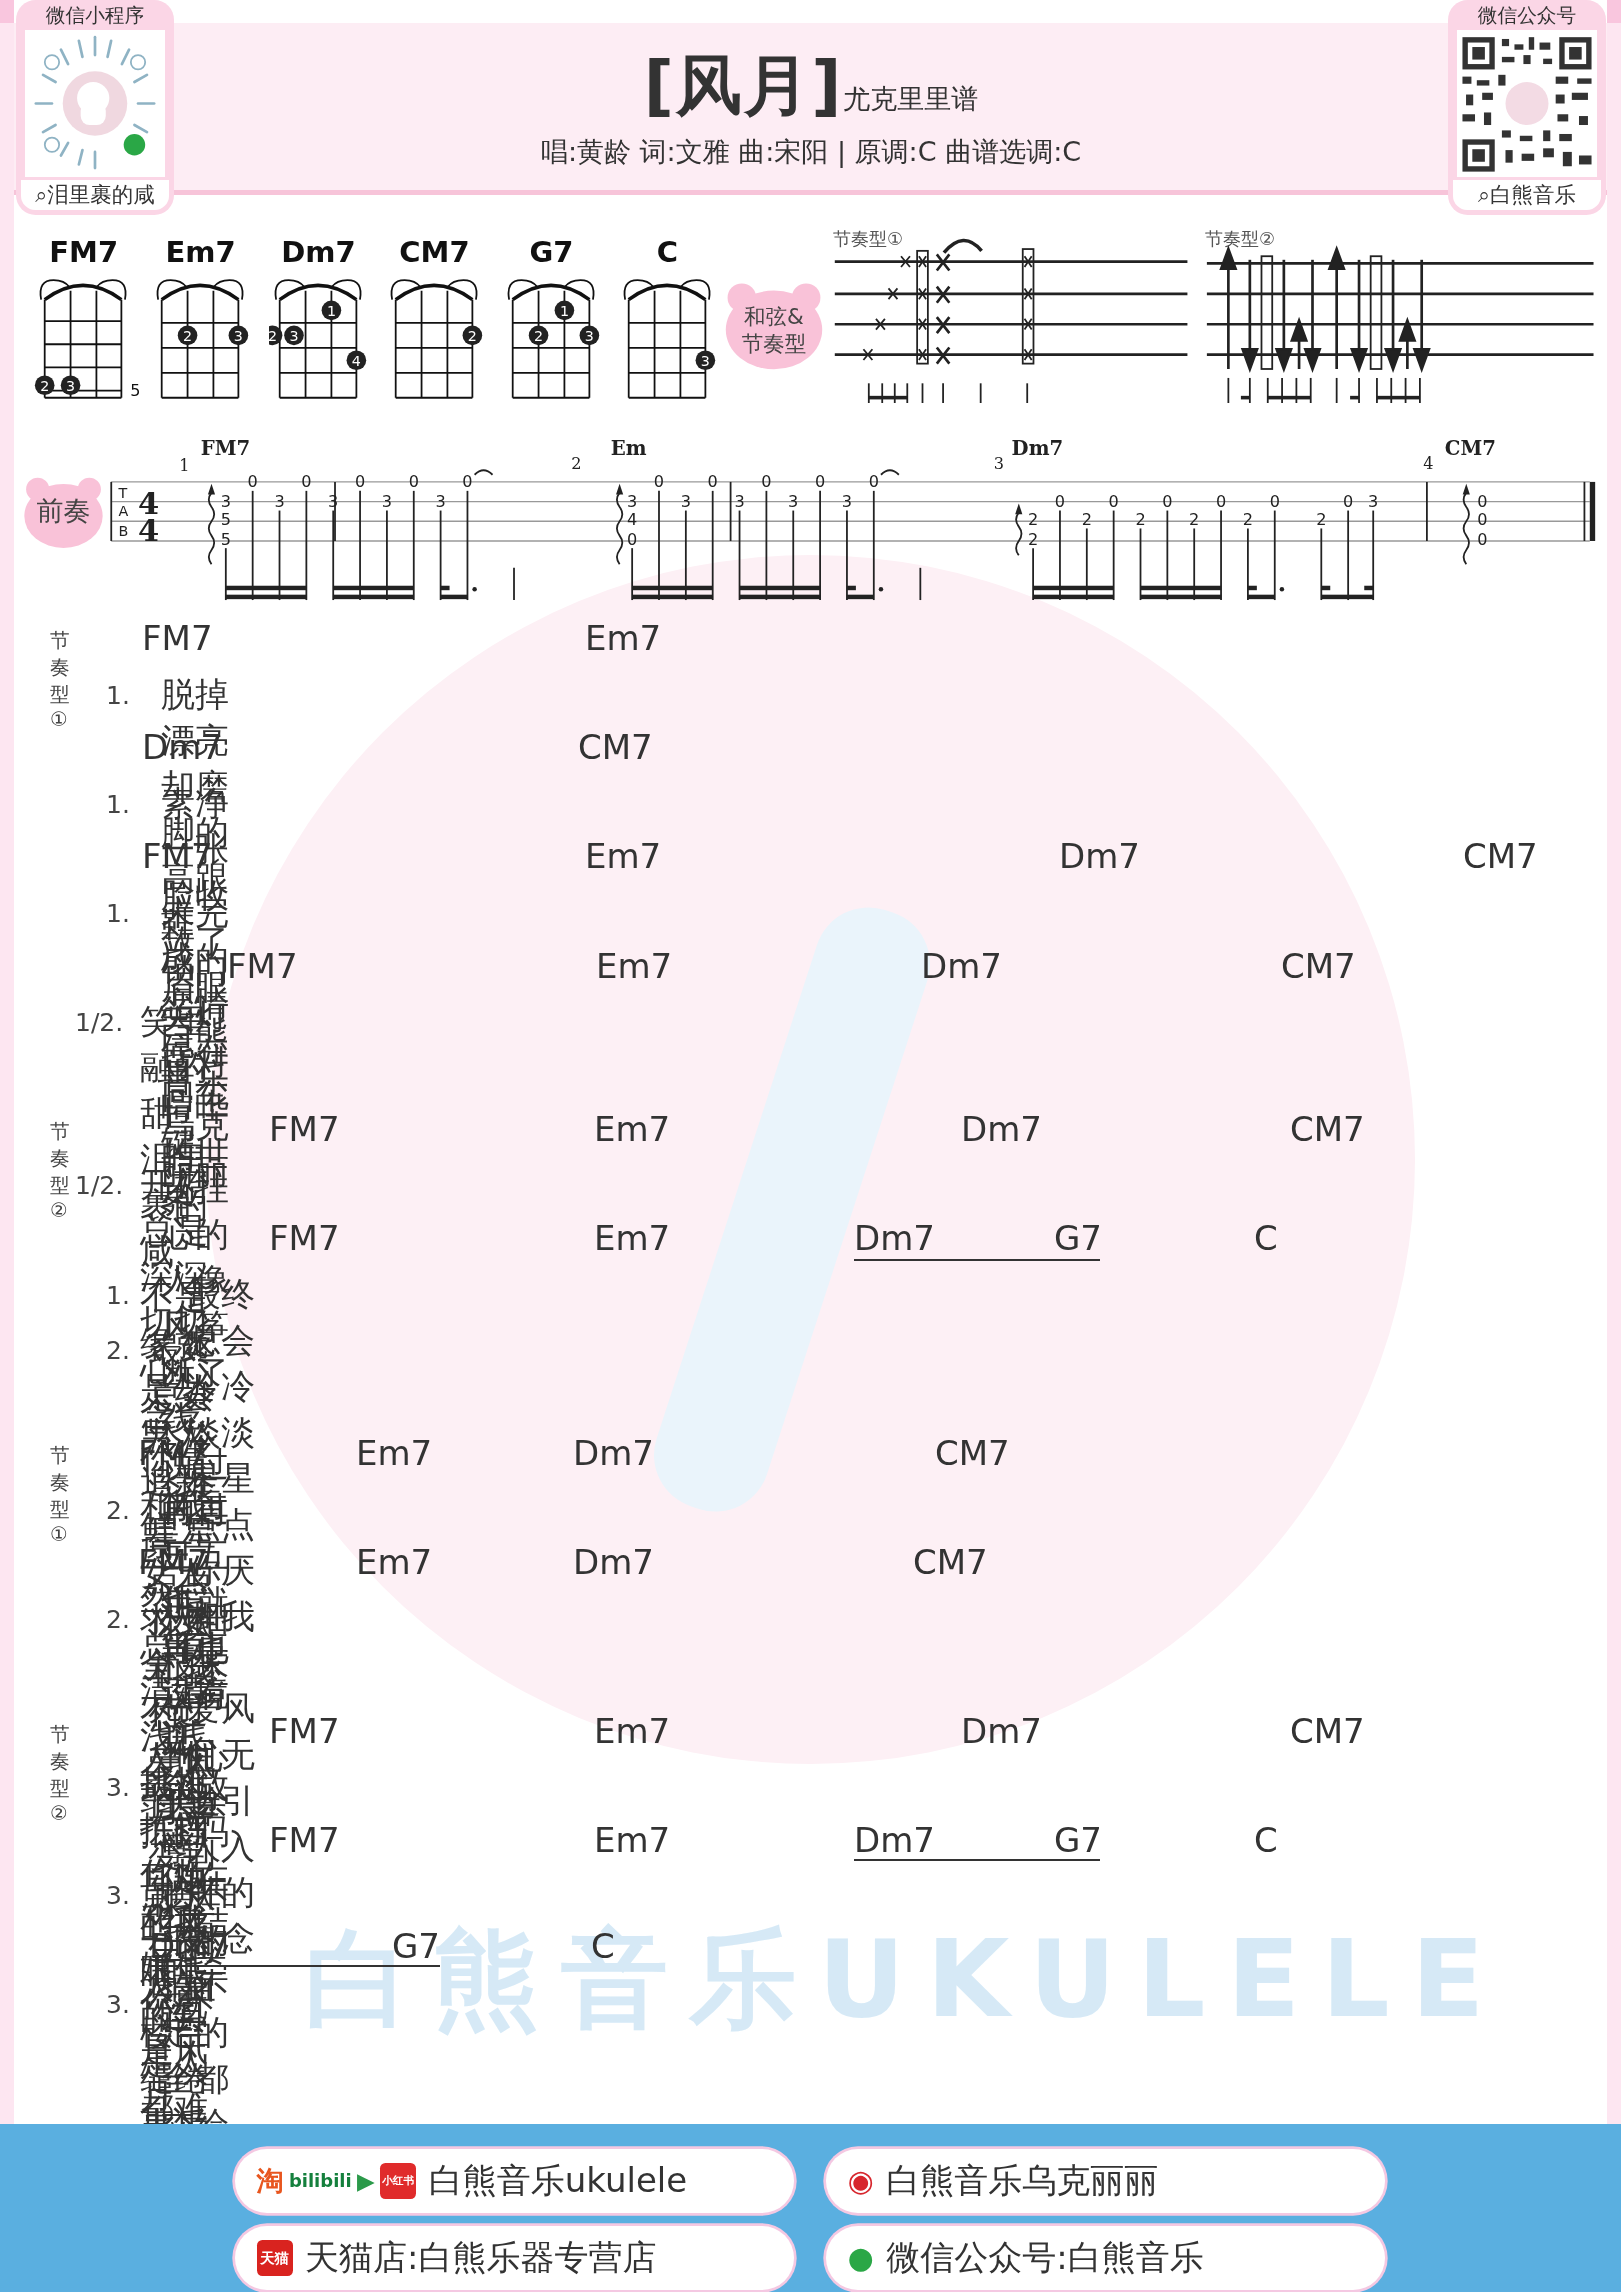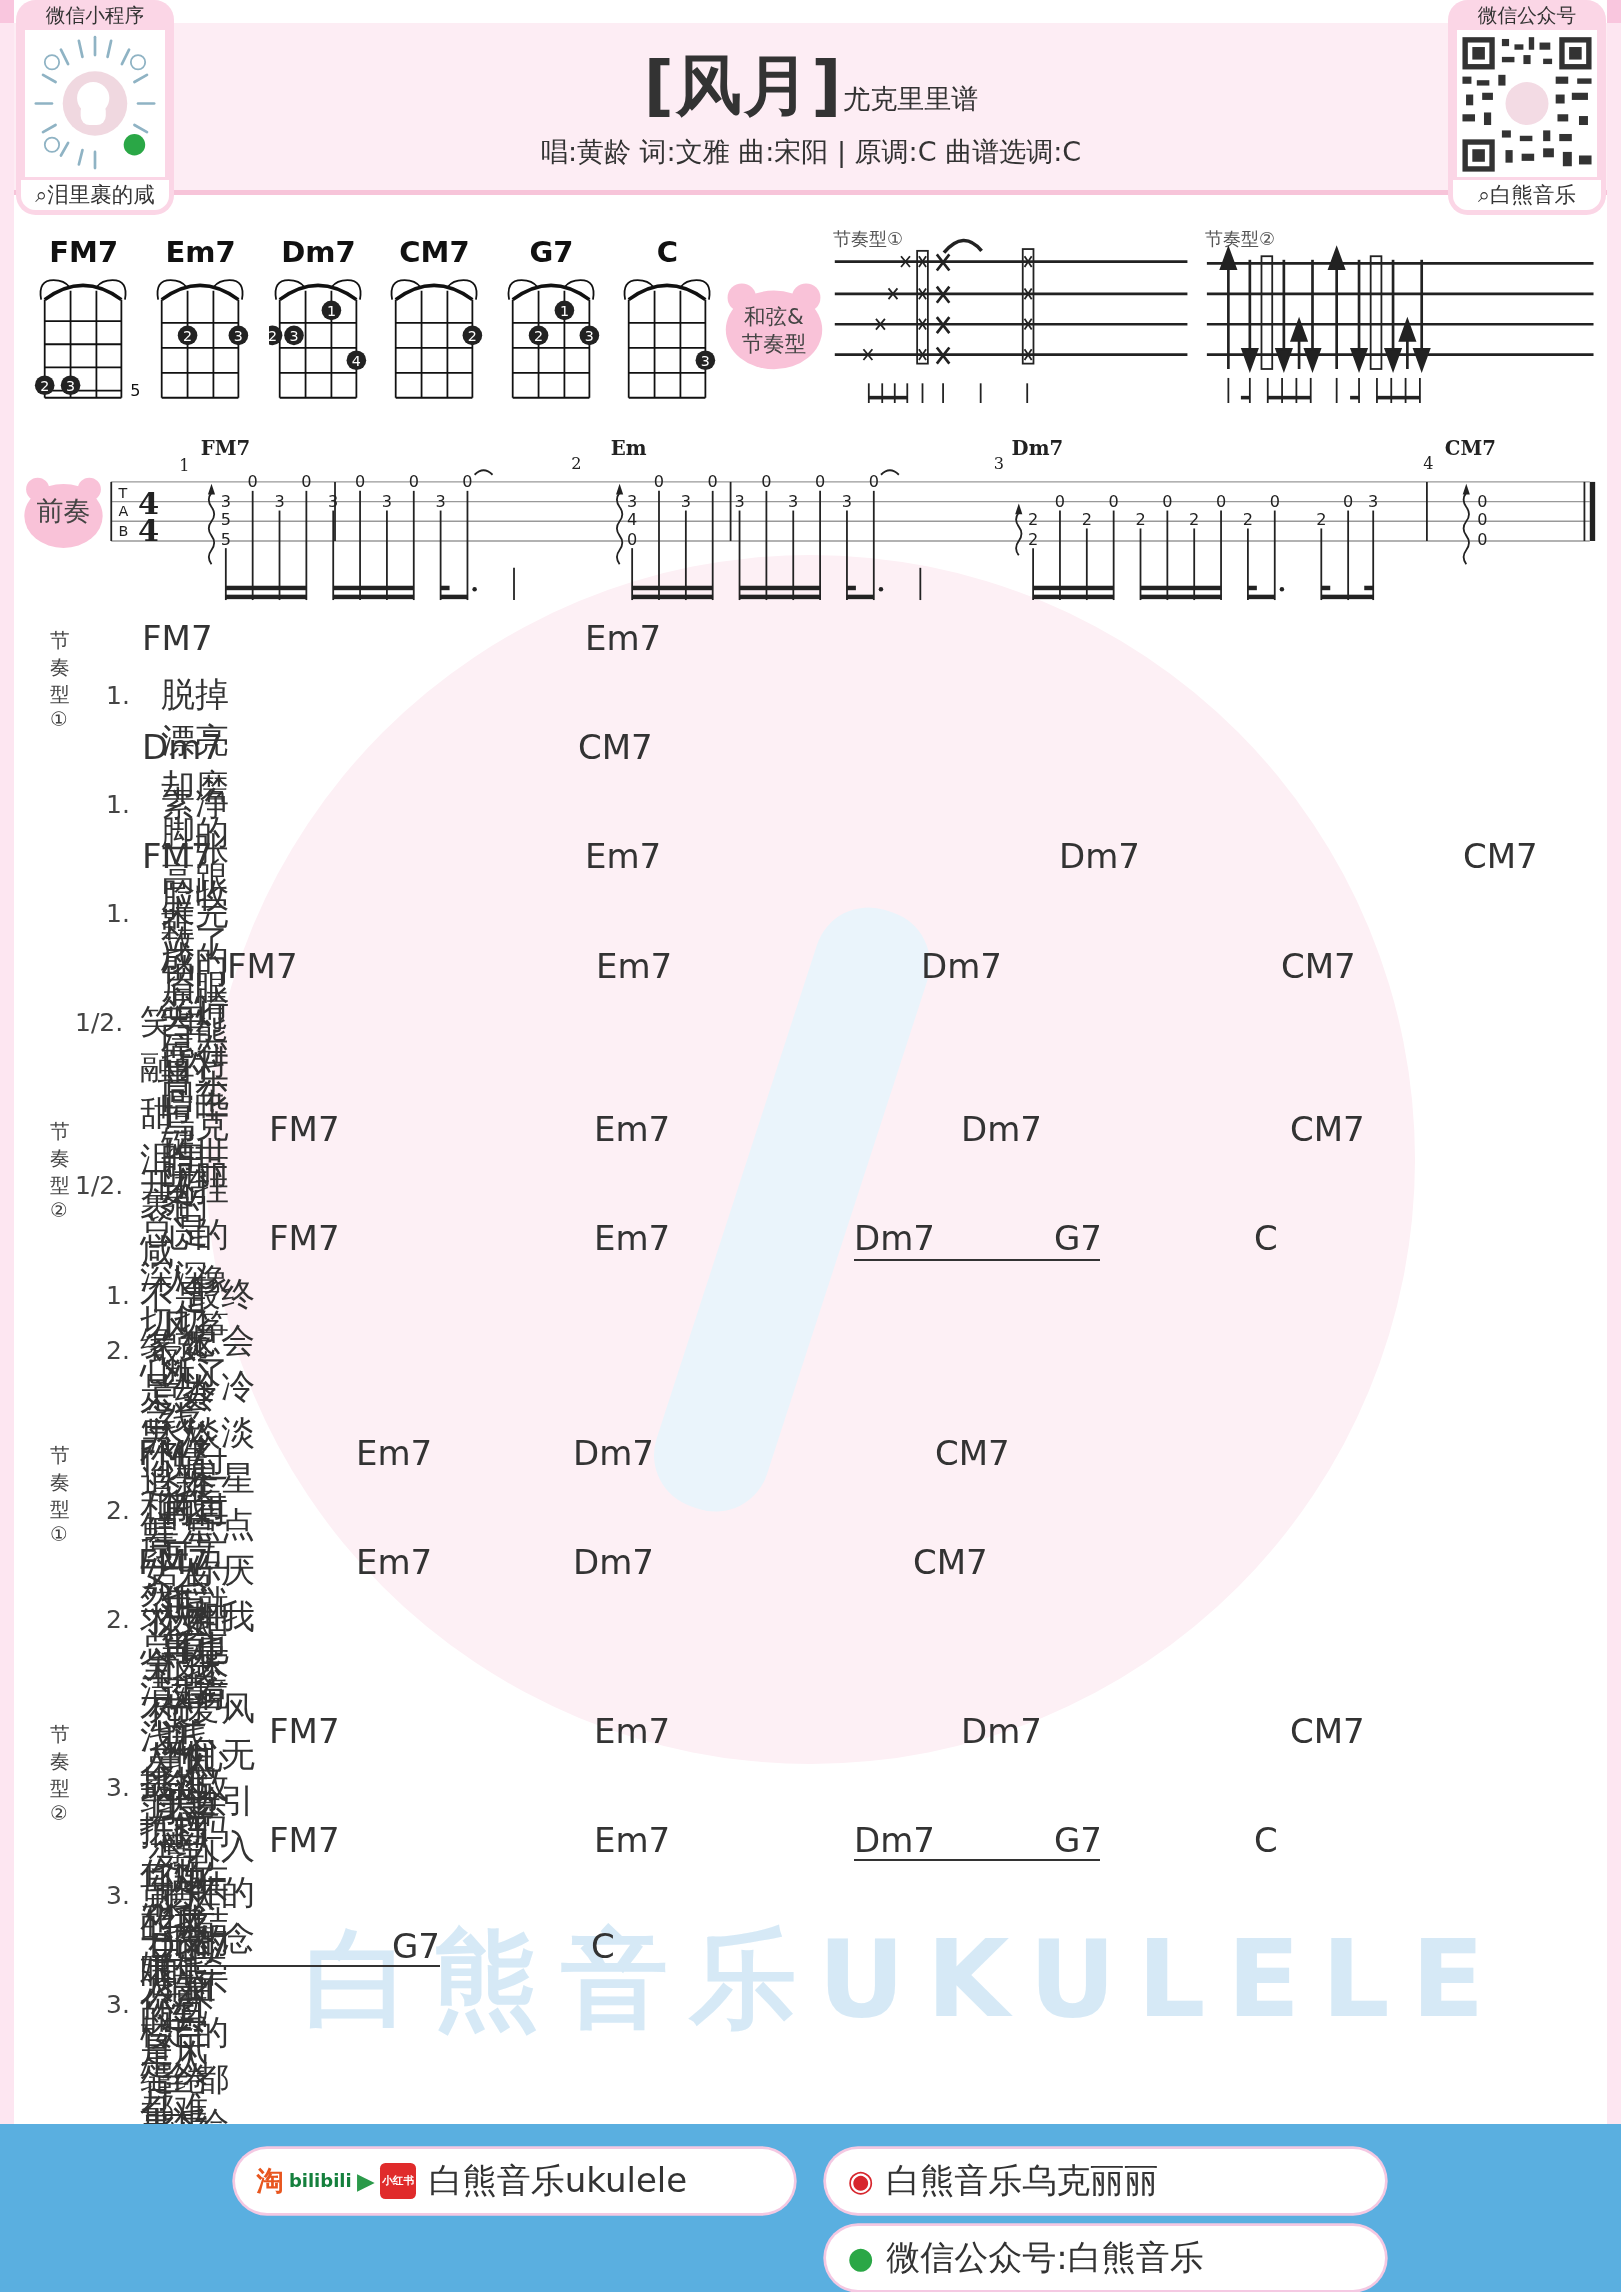--- a/index.html
+++ b/index.html
@@ -668,18 +668,22 @@
     <span class="ico" style="color:#e8561e;font-size:27px;">淘</span>
     <span class="ico" style="color:#15803d;font-size:18px;">bilibili</span>
     <span class="ico" style="color:#2b9a4a;font-size:23px;">▶</span>
     <span class="ico" style="background:#e02b2b;color:#fff;font-size:10.7px;width:36px;">小红书</span>
     <span class="ptxt">白熊音乐ukulele</span>
   </div>
   <div class="pill" style="left:826px;top:25px;width:559px;">
     <span class="ico" style="color:#d7262d;font-size:30px;">◉</span>
     <span class="ptxt">白熊音乐乌克丽丽</span>
   </div>
+  <div class="pill" style="left:235px;top:102px;width:559px;">
+    <span class="ico" style="background:#d9231f;color:#fff;font-size:14.3px;width:36px;">天猫</span>
+    <span class="ptxt">天猫店:白熊乐器专营店</span>
+  </div>
   <div class="pill" style="left:826px;top:102px;width:559px;">
     <span class="ico" style="color:#2aa746;font-size:30px;">●</span>
     <span class="ptxt">微信公众号:白熊音乐</span>
   </div>
 </div>
 
 
 </body></html>

